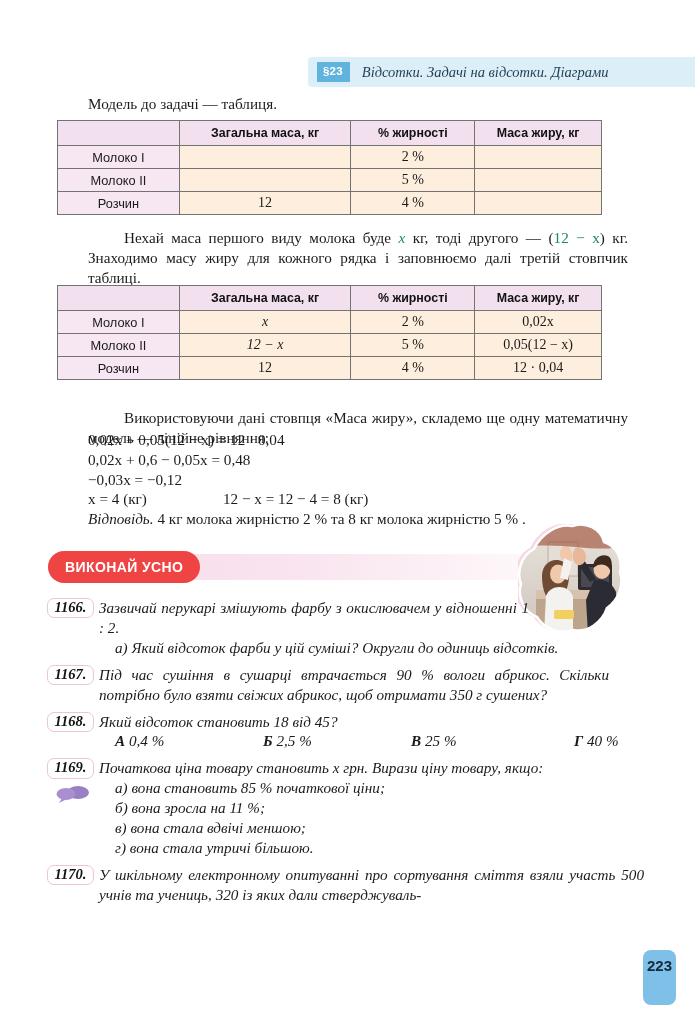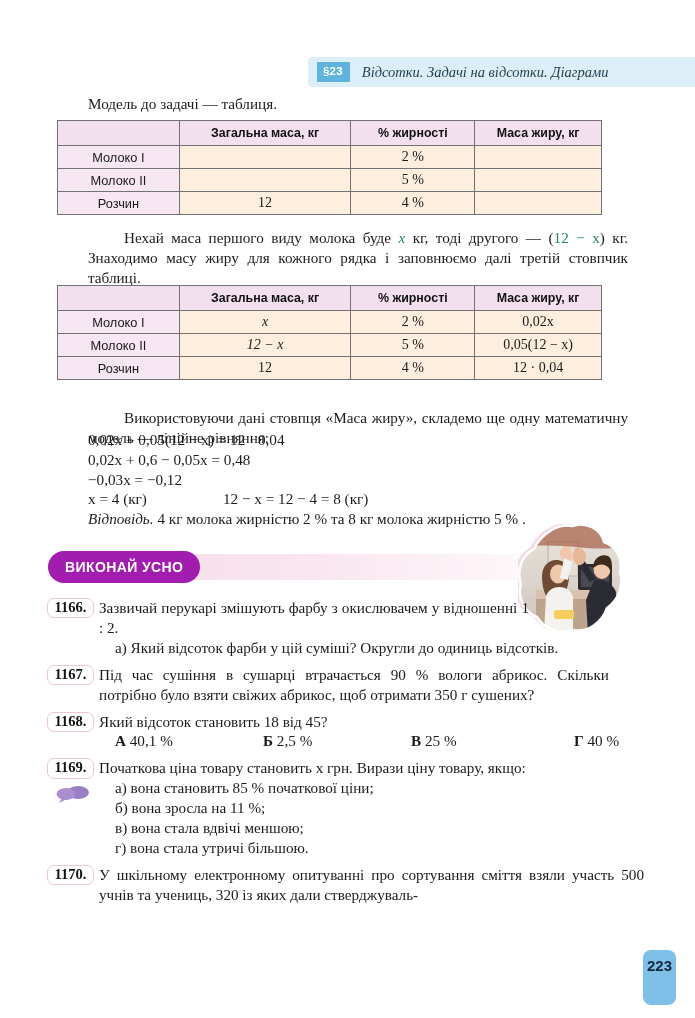--- a/index.html
+++ b/index.html
@@ -110,21 +110,21 @@
   }
   .oral-bg {
     position: absolute; left: 0; top: 3px;
     width: 560px; height: 26px;
     background: linear-gradient(to right, #f7dcea 0%, #f9e4ef 45%, #fdf4f8 78%, #ffffff 100%);
     border-radius: 13px;
   }
   .oral-pill {
     position: absolute; left: 0; top: 0;
     height: 32px;
-    background: #a21caf;
+    background: #ef4444;
     border-radius: 16px;
     display: flex; align-items: center;
     padding: 0 17px;
     color: #ffffff;
     font-family: "Liberation Sans", sans-serif;
     font-weight: bold;
     font-size: 14px;
     letter-spacing: .4px;
     white-space: nowrap;
   }
@@ -156,21 +156,21 @@
     border-radius: 7px;
     padding: 0px 2px 1px;
     line-height: 1.18;
     background: #ffffff;
   }
   .exbody { flex: 1 1 auto; }
   .exline { font-size: 15.2px; line-height: 1.31; }
   .exjust { text-align: justify; }
   .sub { padding-left: 16px; }
 
-  .exlist { position: absolute; left: 47px; top: 598px; width: 600px; }
+  .exlist { position: absolute; left: 47px; top: 598px; width: 600px; font-style: italic; }
   .ex + .ex { margin-top: 7px; }
 
   .bubble {
     position: absolute;
     left: 9px; top: 27px;
     width: 34px; height: 18px;
   }
 
   .mc { display: flex; padding-left: 16px; font-size: 15.2px; line-height: 1.31; }
   .mc > span { display: inline-block; }
@@ -390,21 +390,21 @@
     <div class="exbody">
       <div class="exline exjust" style="width:510px">Під час сушіння в сушарці втрачається 90 % вологи абрикос. Скільки потрібно було взяти свіжих абрикос, щоб отримати 350 г сушених?</div>
     </div>
   </div>
 
   <div class="ex">
     <div class="exnum">1168.</div>
     <div class="exbody">
       <div class="exline">Який відсоток становить 18 від 45?</div>
       <div class="mc">
-        <span class="o1"><b>А</b>&nbsp;<span>40,1 %</span></span>
+        <span class="o1"><b>А</b>&nbsp;<span>0,4 %</span></span>
         <span class="o2"><b>Б</b>&nbsp;<span>2,5 %</span></span>
         <span class="o3"><b>В</b>&nbsp;<span>25 %</span></span>
         <span><b>Г</b>&nbsp;<span>40 %</span></span>
       </div>
     </div>
   </div>
 
   <div class="ex">
     <div class="exnum">1169.</div>
     <div class="bubble">

